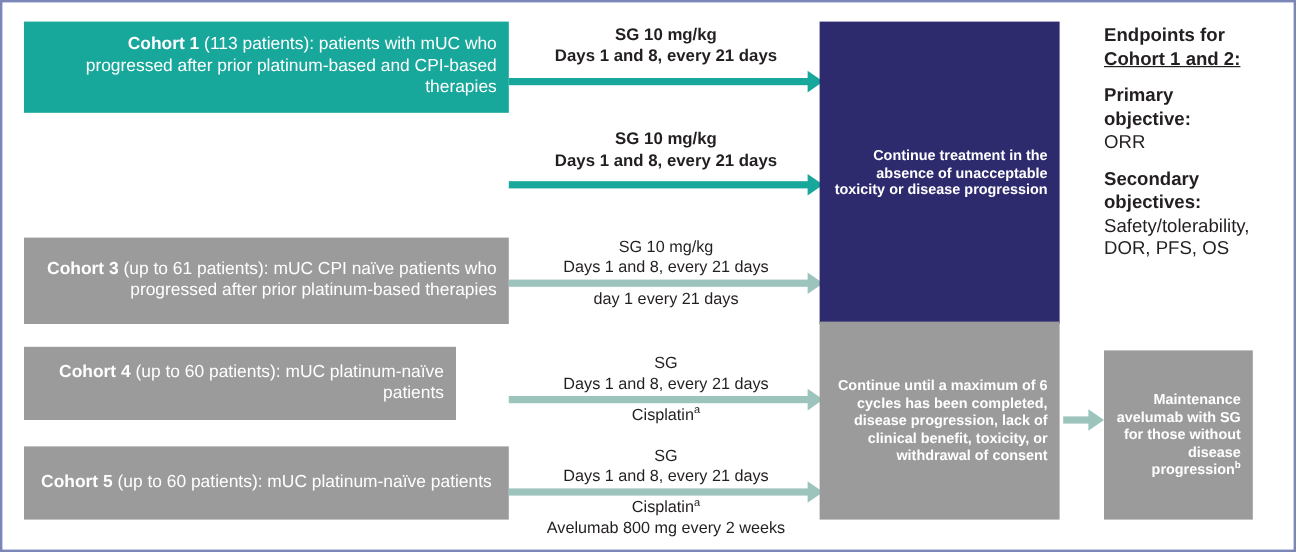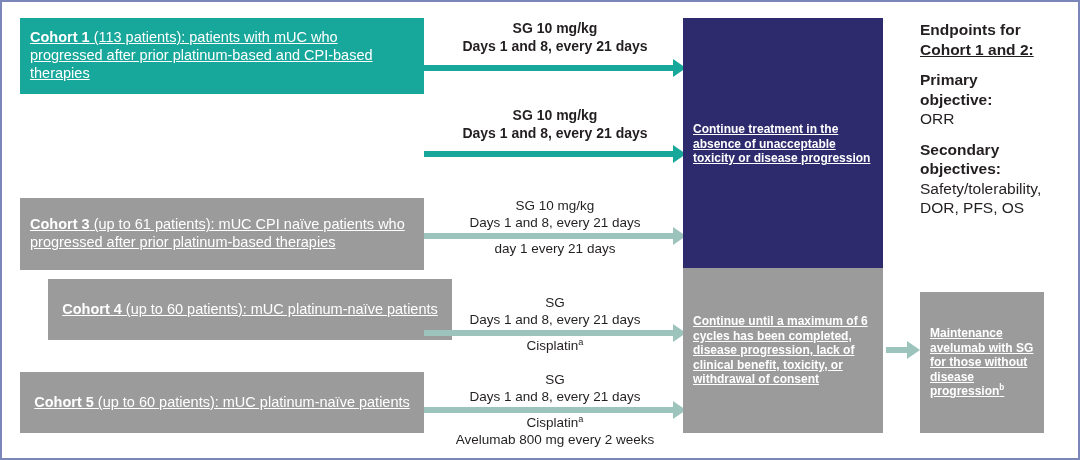--- a/index.html
+++ b/index.html
@@ -19,24 +19,23 @@
     border: 2px solid #7a87b8;
     overflow: hidden;
   }
 
   .box {
     position: absolute;
     box-sizing: border-box;
     display: flex;
     align-items: center;
     justify-content: center;
-    text-align: left;
+    text-align: right;
     color: #ffffff;
     line-height: 1.22;
-    text-decoration: underline;
   }
 
   .cohort-box {
     font-size: 14.5px;
     padding: 4px 10px;
   }
   .cohort-teal { background: #18a79b; }
   .cohort-gray { background: #9b9b9b; }
   .cohort-box .lead { font-weight: bold; }
 
@@ -108,21 +107,21 @@
 
   <div class="box cohort-box cohort-teal" style="left:18px; top:16px; width:404px; height:76px;">
     <span><span class="lead">Cohort 1</span><span> (113 patients): patients with mUC who progressed after prior platinum-based and CPI-based therapies</span></span>
   </div>
 
 
   <div class="box cohort-box cohort-gray" style="left:18px; top:196px; width:404px; height:72px;">
     <span><span class="lead">Cohort 3</span><span> (up to 61 patients): mUC CPI naïve patients who progressed after prior platinum-based therapies</span></span>
   </div>
 
-  <div class="box cohort-box cohort-gray" style="left:18px; top:277px; width:404px; height:61px;margin-left:28px;">
+  <div class="box cohort-box cohort-gray" style="left:18px; top:287px; width:360px; height:61px;">
     <span><span class="lead">Cohort 4</span><span> (up to 60 patients): mUC platinum-naïve patients</span></span>
   </div>
 
   <div class="box cohort-box cohort-gray" style="left:18px; top:370px; width:404px; height:61px;">
     <span><span class="lead">Cohort 5</span><span> (up to 60 patients): mUC platinum-naïve patients</span></span>
   </div>
 
   <div class="regimen bold" style="left:428px; top:18px; width:250px;">
     <div>SG 10 mg/kg</div>
     <div>Days 1 and 8, every 21 days</div>

